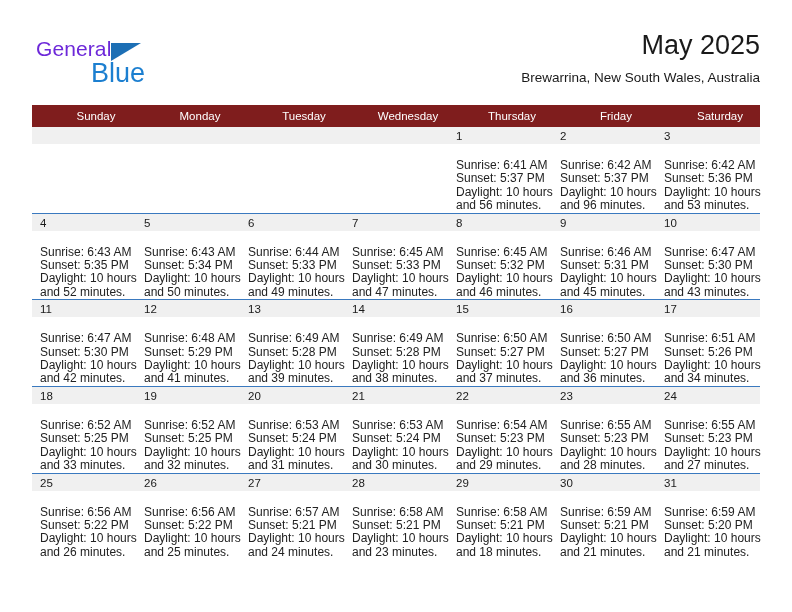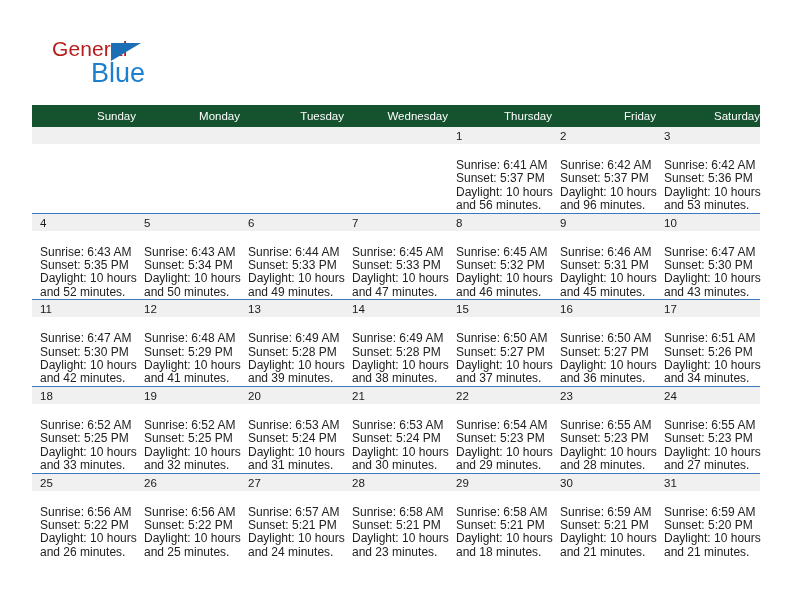--- a/index.html
+++ b/index.html
@@ -36,24 +36,23 @@
     left: 0;
     top: 0;
     width: 240px;
     height: 60px;
   }
   .brand-general {
     position: absolute;
     left: 4px;
     top: 8px;
     font-size: 21px;
-    color: #b91c1c;
+    color: #6d28d9;
     letter-spacing: 0.1px;
     line-height: 1;
-    margin-left: 16px;
   }
   .brand-triangle {
     position: absolute;
     left: 79px;
     top: 13px;
     width: 0;
     height: 0;
     border-left: 30px solid #1c6fb5;
     border-bottom: 18px solid transparent;
   }
@@ -89,25 +88,25 @@
   .calendar {
     position: absolute;
     left: 32px;
     top: 105px;
     width: 728px;
     border-collapse: collapse;
     table-layout: fixed;
   }
 
   .calendar th {
-    background: #14532d;
+    background: #7f1d1d;
     color: #ffffff;
     font-size: 11.5px;
     font-weight: normal;
-    text-align: right;
+    text-align: center;
     padding: 5px 0 5px 24px;
     height: 12px;
     border: none;
   }
 
   .calendar td {
     width: 104px;
     vertical-align: top;
     padding: 0;
     border: none;
@@ -155,20 +154,22 @@
 
   <div class="masthead">
 
     <div class="brand">
       <span class="brand-general">General</span>
       <span class="brand-triangle"></span>
       <span class="brand-blue">Blue</span>
     </div>
 
     <div class="title-block">
+      <div class="cal-title">May 2025</div>
+      <div class="cal-subtitle">Brewarrina, New South Wales, Australia</div>
     </div>
 
   </div>
 
   <table class="calendar">
     <thead>
       <tr>
         <th>Sunday</th>
         <th>Monday</th>
         <th>Tuesday</th>

